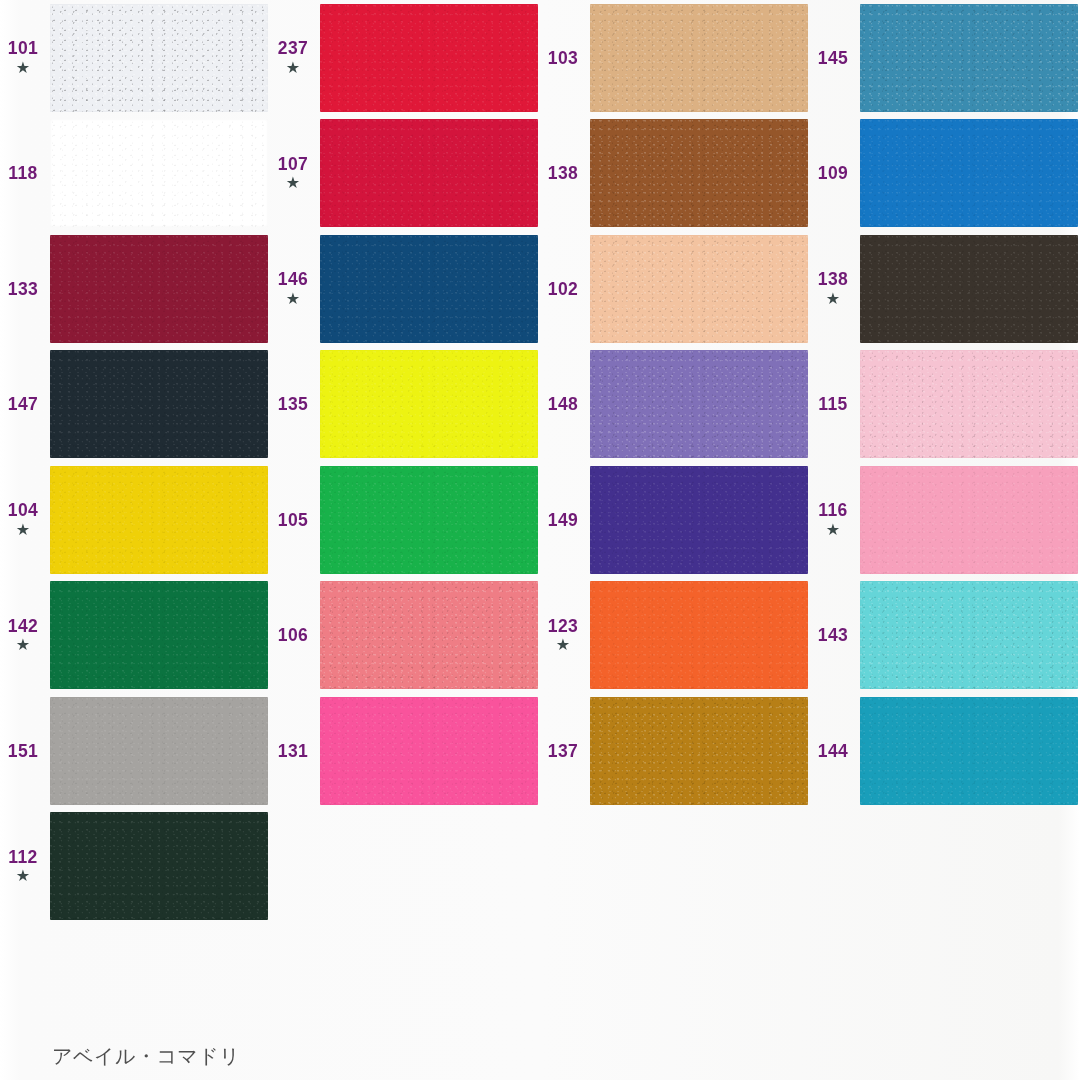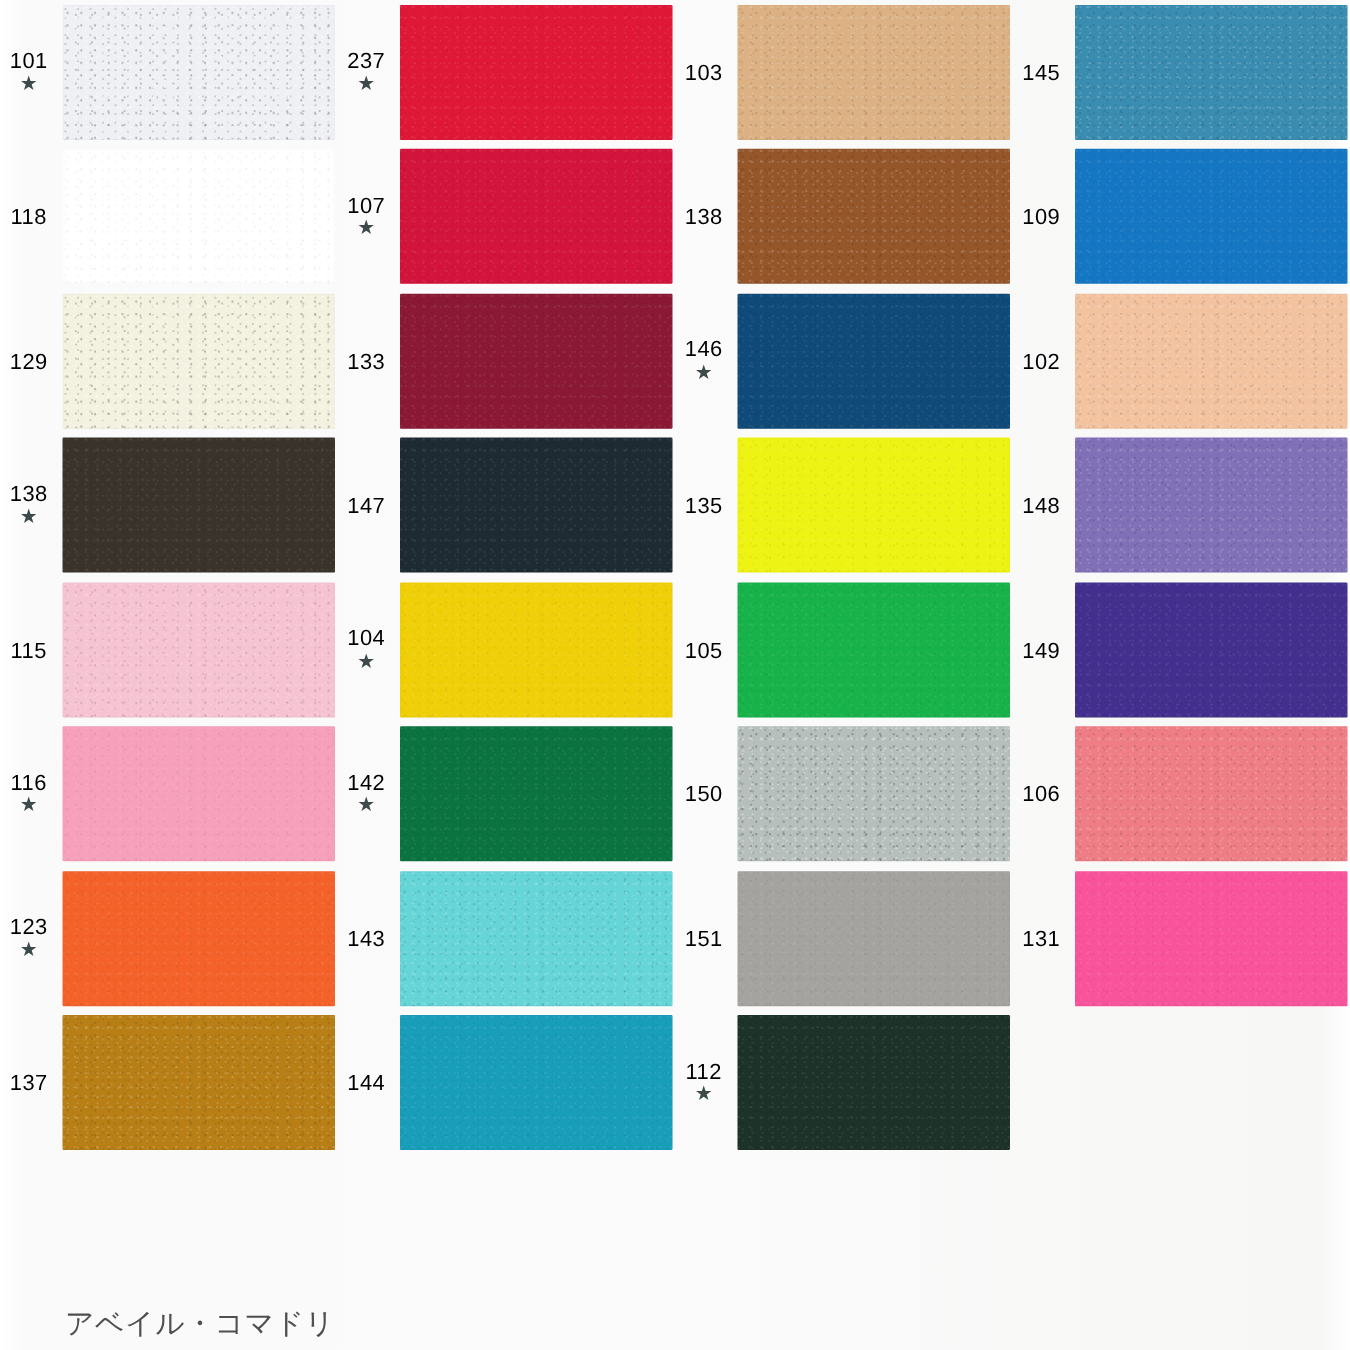--- a/index.html
+++ b/index.html
@@ -52,22 +52,22 @@
     min-width: 50px;
     display: flex;
     flex-direction: column;
     align-items: center;
     justify-content: center;
     padding-right: 4px;
   }
 
   .swatch-code {
     font-size: 17.5px;
-    font-weight: normal;
-    color: #000000;
+    font-weight: bold;
+    color: #701a75;
     letter-spacing: 0.4px;
     line-height: 1.05;
     text-align: right;
   }
 
   .swatch-star {
     font-size: 16px;
     color: #3c4a4a;
     line-height: 1.1;
     margin-top: 1px;
@@ -115,21 +115,21 @@
   }
 
   #caption {
     position: absolute;
     left: 52px;
     top: 1043px;
     width: 700px;
   }
 
   .caption-line-1 {
-    font-size: 23px;
+    font-size: 20px;
     color: #4f4f4f;
     letter-spacing: 0.5px;
     white-space: nowrap;
     font-family: "DejaVu Sans", sans-serif;
   }
 
   .caption-line-2 {
     margin-top: 6px;
     font-size: 21px;
     color: #6a6a6a;
@@ -199,27 +199,20 @@
       </div>
       <div class="cell">
         <div class="label-col">
           <div class="swatch-code">109</div>
           <div class="swatch-star star-hidden"></div>
         </div>
         <div class="swatch" style="background-color: rgb(21, 119, 196);"></div>
       </div>
       <div class="cell">
         <div class="label-col">
-          <div class="swatch-code">129</div>
-          <div class="swatch-star star-hidden"></div>
-        </div>
-        <div class="swatch heavy-texture" style="background-color: rgb(243, 242, 224);"></div>
-      </div>
-      <div class="cell">
-        <div class="label-col">
           <div class="swatch-code">133</div>
           <div class="swatch-star star-hidden"></div>
         </div>
         <div class="swatch" style="background-color: rgb(139, 25, 53);"></div>
       </div>
       <div class="cell">
         <div class="label-col">
           <div class="swatch-code">146</div>
           <div class="swatch-star">★</div>
         </div>
@@ -294,27 +287,20 @@
           <div class="swatch-star">★</div>
         </div>
         <div class="swatch no-texture" style="background-color: rgb(247, 160, 188); --t: 0;"></div>
       </div>
       <div class="cell">
         <div class="label-col">
           <div class="swatch-code">142</div>
           <div class="swatch-star">★</div>
         </div>
         <div class="swatch" style="background-color: rgb(11, 115, 64);"></div>
-      </div>
-      <div class="cell">
-        <div class="label-col">
-          <div class="swatch-code">150</div>
-          <div class="swatch-star star-hidden"></div>
-        </div>
-        <div class="swatch heavy-texture" style="background-color: rgb(182, 191, 187);"></div>
       </div>
       <div class="cell">
         <div class="label-col">
           <div class="swatch-code">106</div>
           <div class="swatch-star star-hidden"></div>
         </div>
         <div class="swatch light-texture" style="background-color: rgb(239, 125, 133);"></div>
       </div>
       <div class="cell">
         <div class="label-col">

